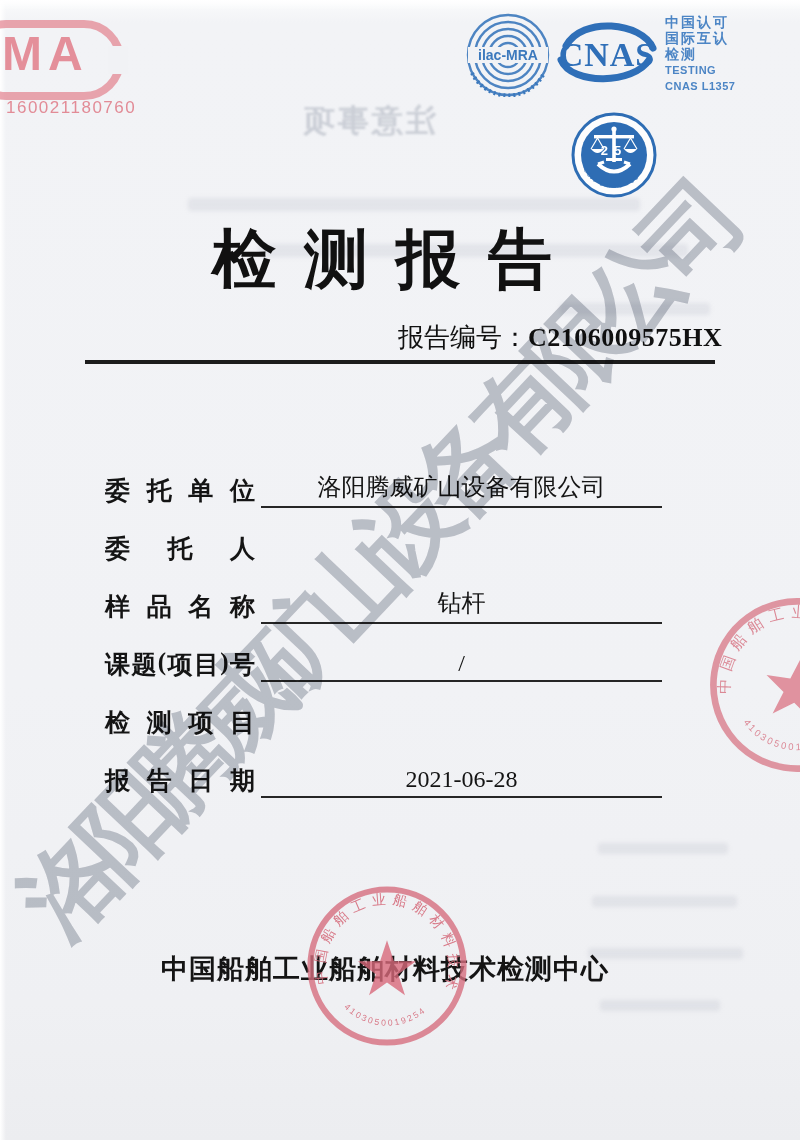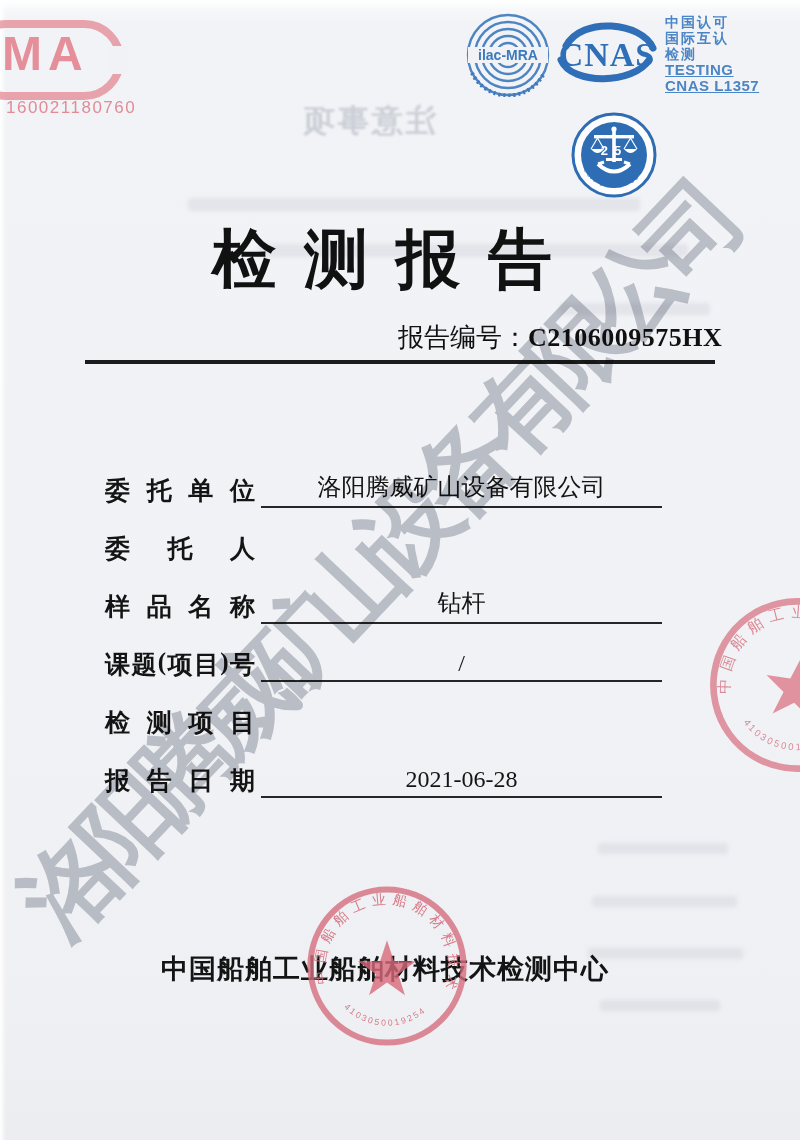--- a/index.html
+++ b/index.html
@@ -23,21 +23,21 @@
     font-weight:bold;font-size:48px;letter-spacing:6px;color:rgba(226,124,138,.85);}
   .cma-no{position:absolute;left:6px;top:98px;font-family:"Liberation Sans","DejaVu Sans",sans-serif;
     font-size:17px;letter-spacing:1.5px;color:rgba(224,128,140,.9);text-align:center;}
 
   
   .ilac{position:absolute;left:466px;top:13px;width:84px;height:84px;}
   .cnas{position:absolute;left:554px;top:16px;width:106px;height:74px;}
   .accred-text{position:absolute;left:665px;top:14px;color:#4c85c5;
     font-family:"Liberation Sans","DejaVu Sans",sans-serif;font-weight:bold;}
   .accred-text .zh{font-size:14px;line-height:16px;letter-spacing:2px;}
-  .accred-text .en{font-size:15px;line-height:16px;letter-spacing:0.5px;text-decoration:underline;}
+  .accred-text .en{font-size:11px;line-height:16px;letter-spacing:0.5px;}
 
   
   .emblem{position:absolute;left:570px;top:111px;width:88px;height:88px;}
 
   
   .title{position:absolute;left:0;top:216px;width:770px;text-align:center;
     font-size:64px;font-weight:bold;letter-spacing:6px;color:#111;}
   .report-line{position:absolute;left:398px;top:320px;font-size:26px;color:#111;}
   .report-line .no{font-weight:bold;letter-spacing:0.5px;}
   .rule{position:absolute;left:85px;top:360px;width:630px;height:4px;background:#1c1c1c;}

